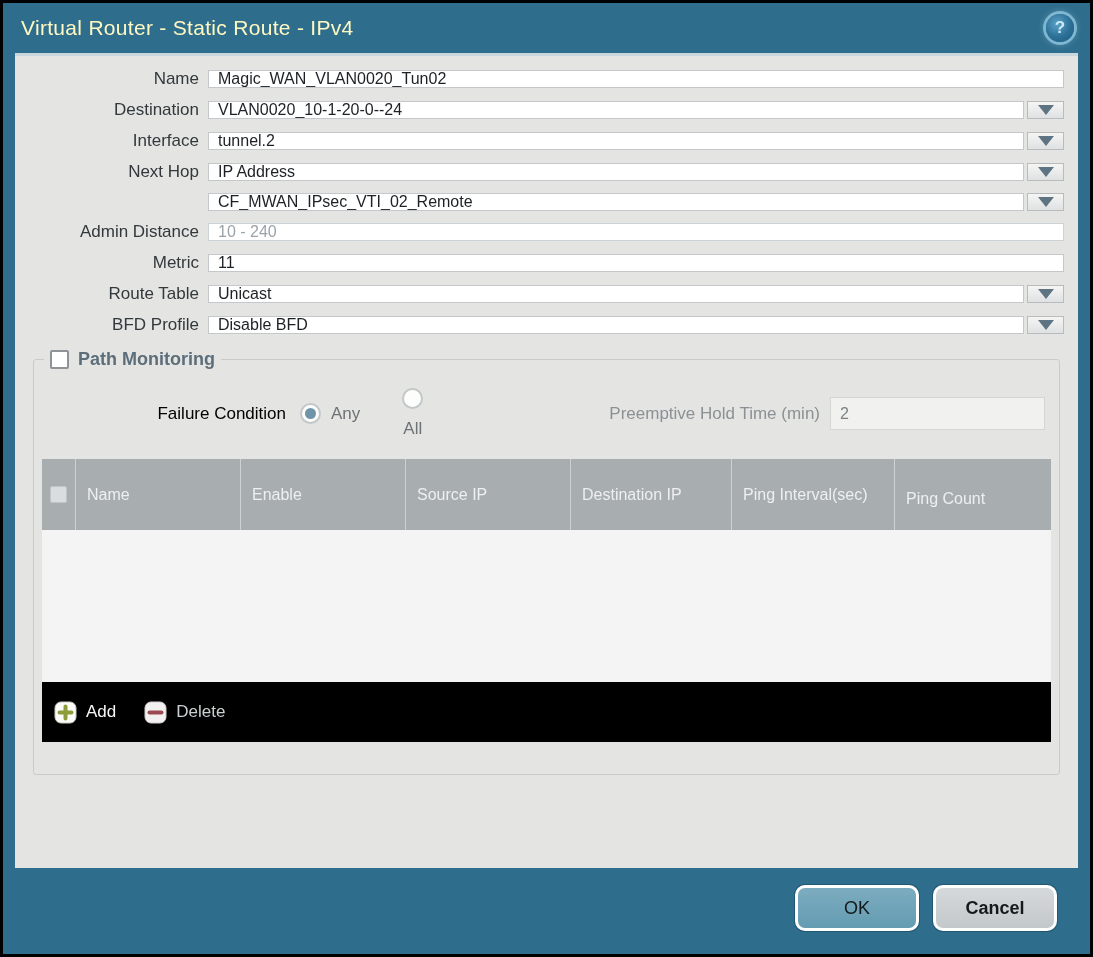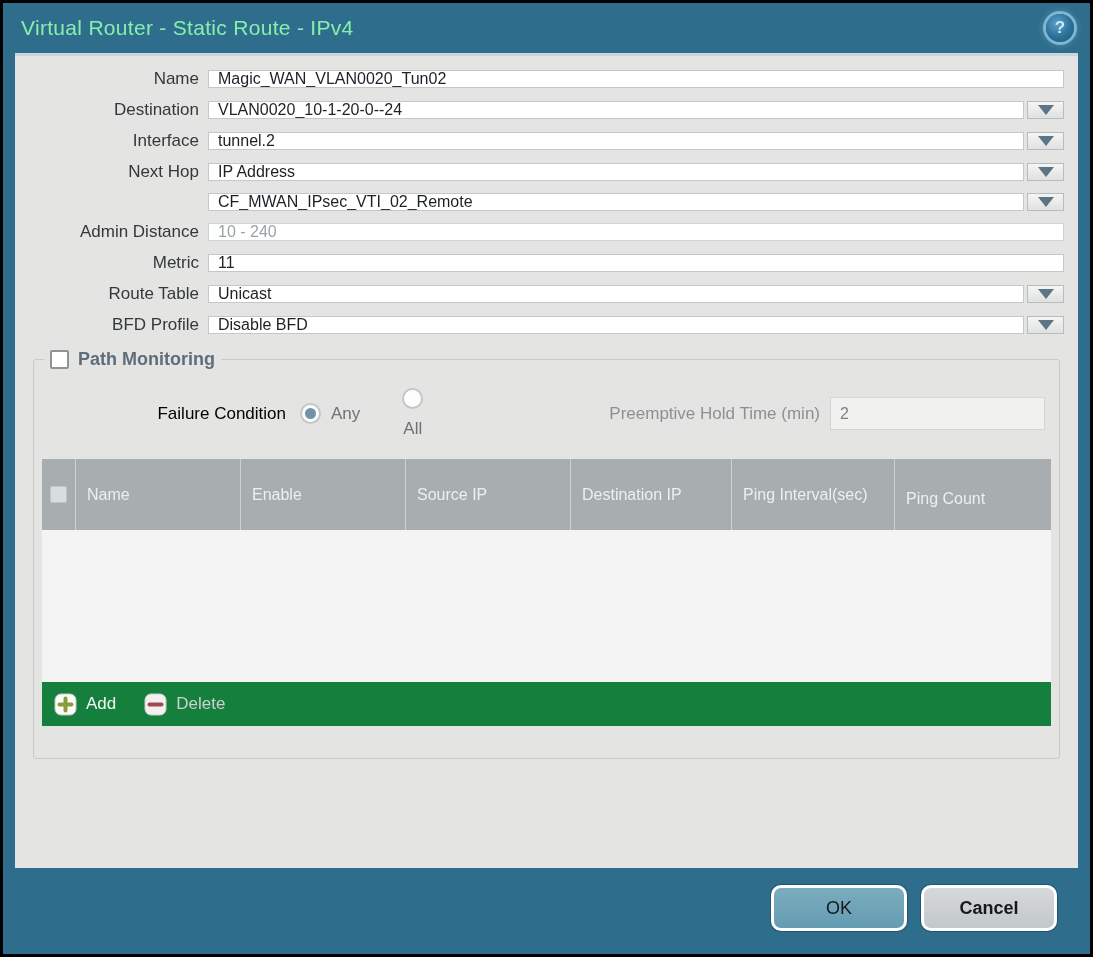--- a/index.html
+++ b/index.html
@@ -10,21 +10,21 @@
     background:#2f6d8c; border:3px solid #000;
     display:flex; flex-direction:column;
   }
 
   
   .titlebar {
     height:50px; flex:0 0 50px;
     display:flex; align-items:center; justify-content:space-between;
     padding:0 16px 0 18px;
   }
-  .title { color:#86efac; font-size:21px; letter-spacing:.3px; }
+  .title { color:#fef9c3; font-size:21px; letter-spacing:.3px; }
   .help-btn {
     width:28px; height:28px; border-radius:50%;
     background:radial-gradient(circle at 40% 35%, #5aa2c8 0%, #2c6f96 55%, #1c5a80 100%);
     box-shadow:0 0 0 3px rgba(160,210,235,.65), 0 0 6px 3px rgba(140,200,230,.35);
     display:flex; align-items:center; justify-content:center;
     color:#cfe9f6; font-size:17px; font-weight:bold; cursor:pointer;
   }
 
   
   .content {
@@ -107,35 +107,35 @@
   .th-name, .th-enable, .th-source { flex:0 0 165px; }
   .th-dest { flex:0 0 161px; }
   .th-ping { flex:0 0 163px; }
   .th-count { flex:1;margin-top:8px; }
   .hdr-checkbox {
     width:17px; height:17px; background:#dadddd; border:1px solid #c2c5c5; border-radius:2px;
   }
   .tbl-body { height:152px; background:#f3f4f3; }
 
   .tbl-foot {
-    height:44px; background:#15803d;
+    height:60px; background:#000000;
     display:flex; padding:0 12px; gap:28px;
   }
   .act { display:flex; align-items:center; gap:9px; cursor:pointer; }
   .act-label { font-size:17px; color:#f5f7f6; }
   .act.disabled { cursor:default; }
   .act.disabled .act-label { color:#ccd0d2; }
 
   
   .footer {
     flex:0 0 86px; display:flex; align-items:center; justify-content:flex-end;
     gap:14px; padding:0 33px 6px 0;
   }
   .btn {
-    width:136px; height:46px; border-radius:10px; border:3px solid #fff;
+    width:124px; height:46px; border-radius:10px; border:3px solid #fff;
     font-family:"Liberation Sans", sans-serif;
     font-size:18px; color:#15191c; cursor:pointer;
     box-shadow:0 0 0 1px rgba(20,60,80,.45);
   }
   .btn-ok { background:linear-gradient(#7cacbf, #649cb2); }
   .btn-cancel { background:linear-gradient(#d6d9db, #c3c8cb);font-weight:bold; }
 </style>
 </head>
 <body>
 

